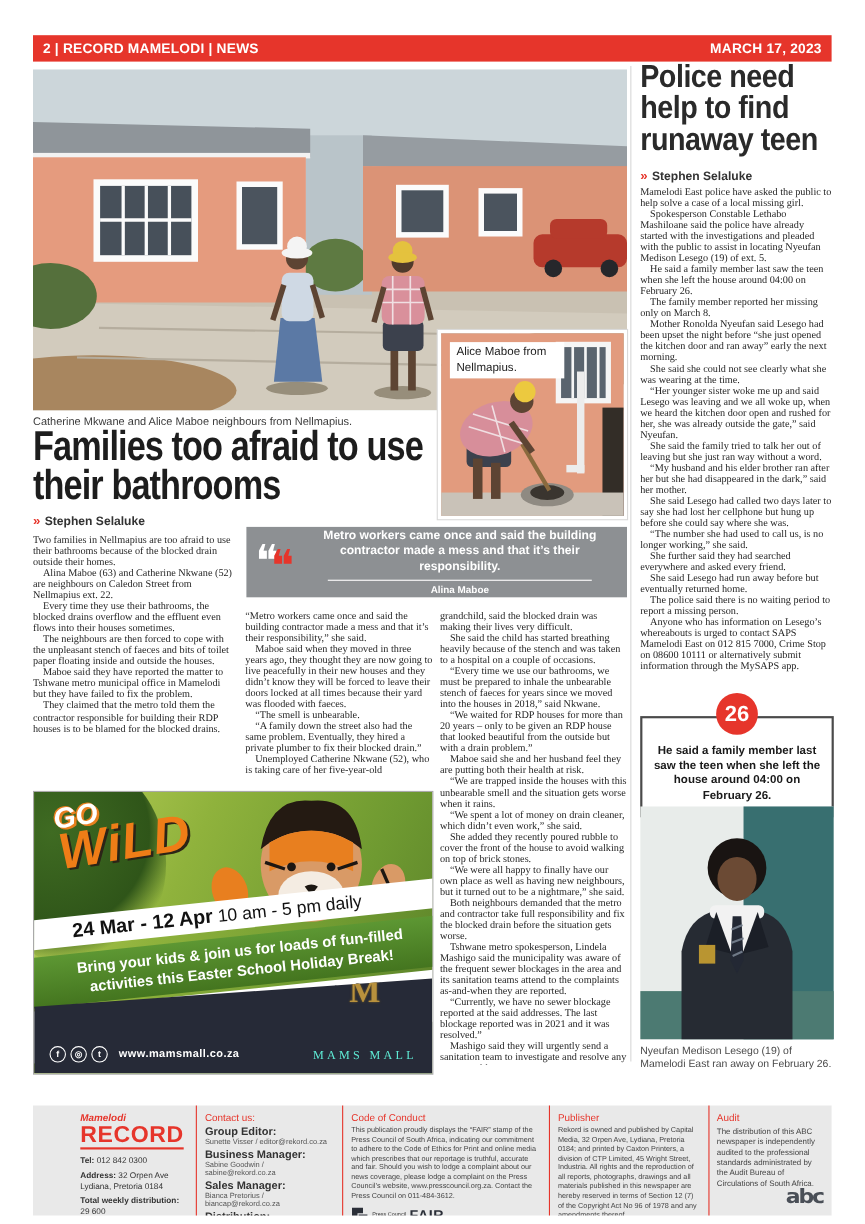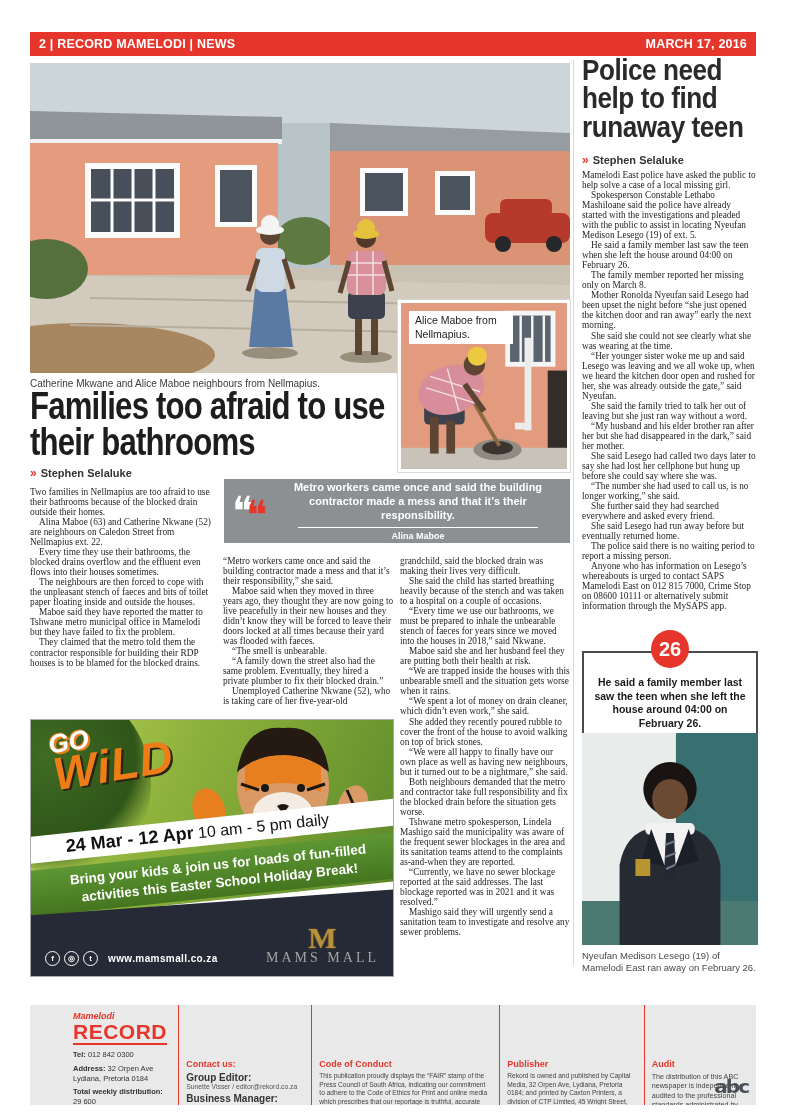--- a/index.html
+++ b/index.html
@@ -91,54 +91,54 @@
   .ad-bottom { position:absolute; left:0; bottom:0; width:100%; height:92px; background:#262a37;
                clip-path:polygon(0 34%, 100% 6%, 100% 100%, 0 100%); display:flex; align-items:flex-end;
                justify-content:space-between; padding:0 14px 10px; box-sizing:border-box; }
   .socials { display:flex; align-items:center; gap:4px; }
   .soc { width:13px; height:13px; border:1.5px solid #fff; border-radius:50%; color:#fff; font-size:8px;
          line-height:13px; text-align:center; font-weight:bold; }
   .website { color:#fff; font-weight:bold; font-size:10px; margin-left:6px; letter-spacing:.4px; }
   .mams { text-align:center; }
   .mams-m { font-family:"Liberation Serif", serif; font-weight:bold; font-size:30px; line-height:.8;
             color:#b8913d; text-shadow:0 0 2px #8a6a24; }
-  .mams-name { font-family:"Liberation Serif", serif; font-size:14px; letter-spacing:3px; color:#a3a3a3; }
+  .mams-name { font-family:"Liberation Serif", serif; font-size:11px; letter-spacing:3px; color:#5eead4;margin-top:40px; }
 
   
   .footer { position:absolute; left:30px; top:1005px; width:726px; height:100px; background:#e9e9e9;
             display:flex; box-sizing:border-box;padding-left:36px; }
   .fcol { padding:6px 7px; box-sizing:border-box; overflow:hidden; position:relative; }
   .fcol + .fcol { border-left:1px solid #e6352b; }
   .fc1 { width:118px; } .fc2 { width:140px; } .fc3 { width:198px; } .fc4 { width:152px; } .fc5 { width:118px; }
   .masthead-top { color:#e6352b; font-size:9px; font-weight:bold; font-style:italic; }
   .masthead { color:#e6352b; font-family:Liberation Sans, sans-serif; font-weight:bold; font-size:21px;
               line-height:1; letter-spacing:.5px; border-bottom:2px solid #e6352b; display:inline-block;
               padding-bottom:1px; margin-bottom:5px; }
   .f-row { font-size:7.5px; color:#333; margin-bottom:4px; line-height:1.3; }
   .f-label { font-weight:bold; }
-  .f-title { color:#e6352b; font-weight:bold; font-size:9px; margin-bottom:3px;margin-top:48px; }
+  .f-title { color:#e6352b; font-weight:normal; font-size:9px; margin-bottom:3px; }
   .f-entry { margin-bottom:3px; }
   .f-role { font-weight:bold; font-size:10px; color:#333; }
   .f-detail { font-size:6.8px; color:#555; }
   .f-text { font-size:6.6px; color:#444; line-height:1.3; }
   .fair { display:flex; align-items:center; gap:3px; margin-top:4px; }
   .fair-mark { width:16px; height:16px; }
   .fair-small { font-size:5px; color:#333; line-height:1.1; }
   .fair-big { font-size:13px; font-weight:bold; color:#2b2f38; letter-spacing:.5px; }
   .abc { position:absolute; right:8px; bottom:6px; font-family:"DejaVu Sans", sans-serif; font-weight:bold;
          font-size:20px; color:#4a4f57; letter-spacing:-2px; transform:scaleY(.9); }
 </style>
 </head>
 <body>
 
 <div class="page">
 
   <header class="topbar">
     <span>2  |  RECORD MAMELODI  |  NEWS</span>
-    <span>MARCH 17, 2016</span>
+    <span>MARCH 17, 2023</span>
   </header>
 
   <div class="lead-photo">
     <svg viewBox="0 0 540 310" preserveAspectRatio="none">
       <rect width="540" height="310" fill="#ccd6da"></rect>
       <rect x="0" y="200" width="540" height="110" fill="#c9c1b2"></rect>
       <polygon points="0,212 540,222 540,310 0,310" fill="#d2cbbd"></polygon>
       <ellipse cx="55" cy="292" rx="130" ry="32" fill="#a8865f"></ellipse>
       <ellipse cx="505" cy="262" rx="95" ry="26" fill="#b29272"></ellipse>
       <line x1="60" y1="235" x2="460" y2="242" stroke="#b5ad9e" stroke-width="2"></line>
@@ -251,20 +251,21 @@
       <p>“Metro workers came once and said the building contractor made a mess and that it’s their responsibility,” she said.</p>
       <p>Maboe said when they moved in three years ago, they thought they are now going to live peacefully in their new houses and they didn’t know they will be forced to leave their doors locked at all times because their yard was flooded with faeces.</p>
       <p>“The smell is unbearable.</p>
       <p>“A family down the street also had the same problem. Eventually, they hired a private plumber to fix their blocked drain.”</p>
       <p>Unemployed Catherine Nkwane (52), who is taking care of her five-year-old</p>
     </div>
   <div id="col3" class="body-col">
       <p>grandchild, said the blocked drain was making their lives very difficult.</p>
       <p>She said the child has started breathing heavily because of the stench and was taken to a hospital on a couple of occasions.</p>
       <p>“Every time we use our bathrooms, we must be prepared to inhale the unbearable stench of faeces for years since we moved into the houses in 2018,” said Nkwane.</p>
+      <p>“We waited for RDP houses for more than 20 years – only to be given an RDP house that looked beautiful from the outside but with a drain problem.”</p>
       <p>Maboe said she and her husband feel they are putting both their health at risk.</p>
       <p>“We are trapped inside the houses with this unbearable smell and the situation gets worse when it rains.</p>
       <p>“We spent a lot of money on drain cleaner, which didn’t even work,” she said.</p>
       <p>She added they recently poured rubble to cover the front of the house to avoid walking on top of brick stones.</p>
       <p>“We were all happy to finally have our own place as well as having new neighbours, but it turned out to be a nightmare,” she said.</p>
       <p>Both neighbours demanded that the metro and contractor take full responsibility and fix the blocked drain before the situation gets worse.</p>
       <p>Tshwane metro spokesperson, Lindela Mashigo said the municipality was aware of the frequent sewer blockages in the area and its sanitation teams attend to the complaints as-and-when they are reported.</p>
       <p>“Currently, we have no sewer blockage reported at the said addresses. The last blockage reported was in 2021 and it was resolved.”</p>
       <p>Mashigo said they will urgently send a sanitation team to investigate and resolve any sewer problems.</p>
     </div>

